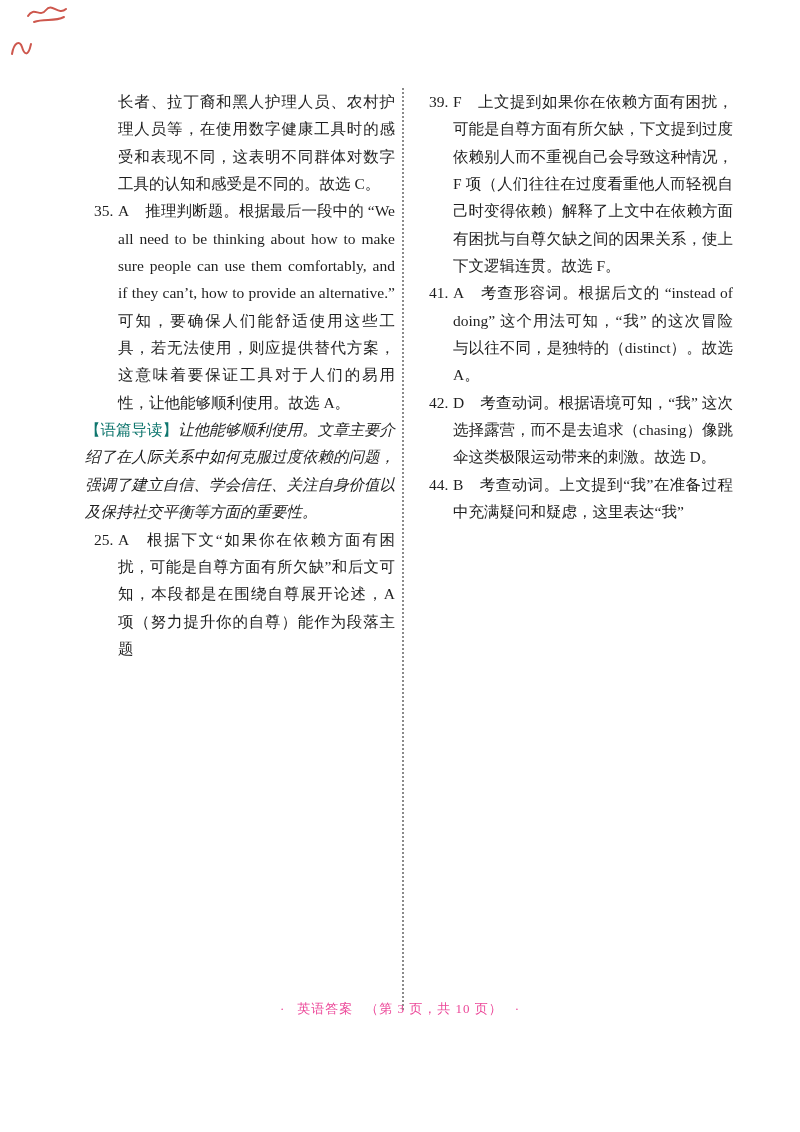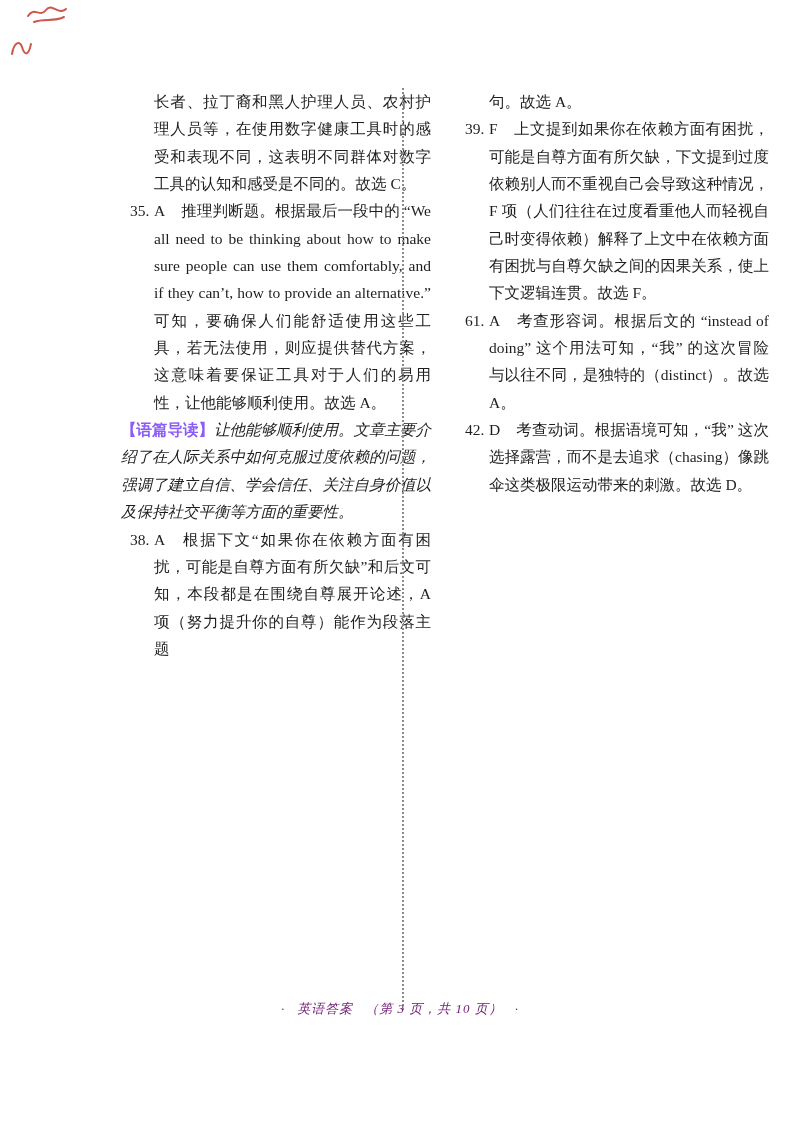--- a/index.html
+++ b/index.html
@@ -12,21 +12,20 @@
     font-family: "Liberation Serif", "DejaVu Serif", serif;
     color: #1e1e1e;
   }
   .col {
     position: absolute;
     top: 88px;
     font-size: 15.5px;
     line-height: 27.35px;
     text-align: justify;
     color: #1e1e1e;
-    margin-left: 36px;
   }
   .col-left  { left: 85px;  width: 310px; }
   .col-right { left: 420px; width: 313px; }
   .divider {
     position: absolute;
     left: 402px;
     top: 88px;
     height: 922px;
     width: 0;
     border-left: 2px dotted #8a8a8a;
@@ -39,64 +38,63 @@
   .heading {
     font-family: "Liberation Sans", "DejaVu Sans", sans-serif;
     font-weight: 700;
     color: #141414;
     text-align: left;
     letter-spacing: 1px;
   }
   .intro { text-align: justify; }
   .intro-label {
     font-family: "Liberation Sans", "DejaVu Sans", sans-serif;
-    font-weight: 700;
-    color: #8b5cf6;
+    font-weight: 400;
+    color: #0f766e;
   }
   .intro-text { font-style: italic; }
   .footer {
     position: absolute;
     left: 0;
     top: 1000px;
     width: 100%;
     text-align: center;
     font-size: 13px;
-    font-style: italic;
-    color: #701a75;
+    color: #ec4899;
     letter-spacing: 1px;
   }
   .footer span { margin: 0 6px; }
   .red-marks { position: absolute; left: 4px; top: 2px; }
 </style>
 </head>
 <body>
 
 <div class="page">
 
   <svg class="red-marks" width="80" height="62" viewBox="0 0 80 62">
     <path d="M24 14 C30 4, 36 16, 42 8 S54 14, 62 7 M30 20 C40 16, 50 20, 60 15" fill="none" stroke="#c43a2e" stroke-width="2" stroke-linecap="round" opacity="0.85"></path>
     <path d="M8 52 C10 40, 16 38, 18 45 S24 56, 27 42" fill="none" stroke="#c43a2e" stroke-width="2" stroke-linecap="round" opacity="0.85"></path>
   </svg>
 
   <div class="col col-left">
       <div class="block cont"><span>长者、拉丁裔和黑人护理人员、农村护理人员等，在使用数字健康工具时的感受和表现不同，这表明不同群体对数字工具的认知和感受是不同的。故选 C。</span></div>
       <div class="block item"><span class="num">35.</span><span class="ans">A</span><span>推理判断题。根据最后一段中的 “We all need to be thinking about how to make sure people can use them comfortably, and if they can’t, how to provide an alternative.” 可知，要确保人们能舒适使用这些工具，若无法使用，则应提供替代方案，这意味着要保证工具对于人们的易用性，让他能够顺利使用。故选 A。</span></div>
       <div class="block heading"></div>
       <div class="block intro"><span class="intro-label">【语篇导读】</span><span class="intro-text">让他能够顺利使用。文章主要介绍了在人际关系中如何克服过度依赖的问题，强调了建立自信、学会信任、关注自身价值以及保持社交平衡等方面的重要性。</span></div>
-      <div class="block item"><span class="num">38.</span><span class="ans">A</span><span>根据下文“如果你在依赖方面有困扰，可能是自尊方面有所欠缺”和后文可知，本段都是在围绕自尊展开论述，A 项（努力提升你的自尊）能作为段落主题</span></div>
+      <div class="block item"><span class="num">25.</span><span class="ans">A</span><span>根据下文“如果你在依赖方面有困扰，可能是自尊方面有所欠缺”和后文可知，本段都是在围绕自尊展开论述，A 项（努力提升你的自尊）能作为段落主题</span></div>
     </div>
 
   <div class="divider"></div>
 
   <div class="col col-right">
-      <div class="block cont"><span>句。故选 A。</span></div>
       <div class="block item"><span class="num">39.</span><span class="ans">F</span><span>上文提到如果你在依赖方面有困扰，可能是自尊方面有所欠缺，下文提到过度依赖别人而不重视自己会导致这种情况，F 项（人们往往在过度看重他人而轻视自己时变得依赖）解释了上文中在依赖方面有困扰与自尊欠缺之间的因果关系，使上下文逻辑连贯。故选 F。</span></div>
       <div class="block heading"></div>
       <div class="block heading"></div>
-      <div class="block item"><span class="num">61.</span><span class="ans">A</span><span>考查形容词。根据后文的 “instead of doing” 这个用法可知，“我” 的这次冒险与以往不同，是独特的（distinct）。故选 A。</span></div>
+      <div class="block item"><span class="num">41.</span><span class="ans">A</span><span>考查形容词。根据后文的 “instead of doing” 这个用法可知，“我” 的这次冒险与以往不同，是独特的（distinct）。故选 A。</span></div>
       <div class="block item"><span class="num">42.</span><span class="ans">D</span><span>考查动词。根据语境可知，“我” 这次选择露营，而不是去追求（chasing）像跳伞这类极限运动带来的刺激。故选 D。</span></div>
+      <div class="block item"><span class="num">44.</span><span class="ans">B</span><span>考查动词。上文提到“我”在准备过程中充满疑问和疑虑，这里表达“我”</span></div>
     </div>
 
   <div class="footer">
     <span>·</span><span>英语答案</span><span>（第 3 页，共 10 页）</span><span>·</span>
   </div>
 
 </div>
 
 </body></html>

